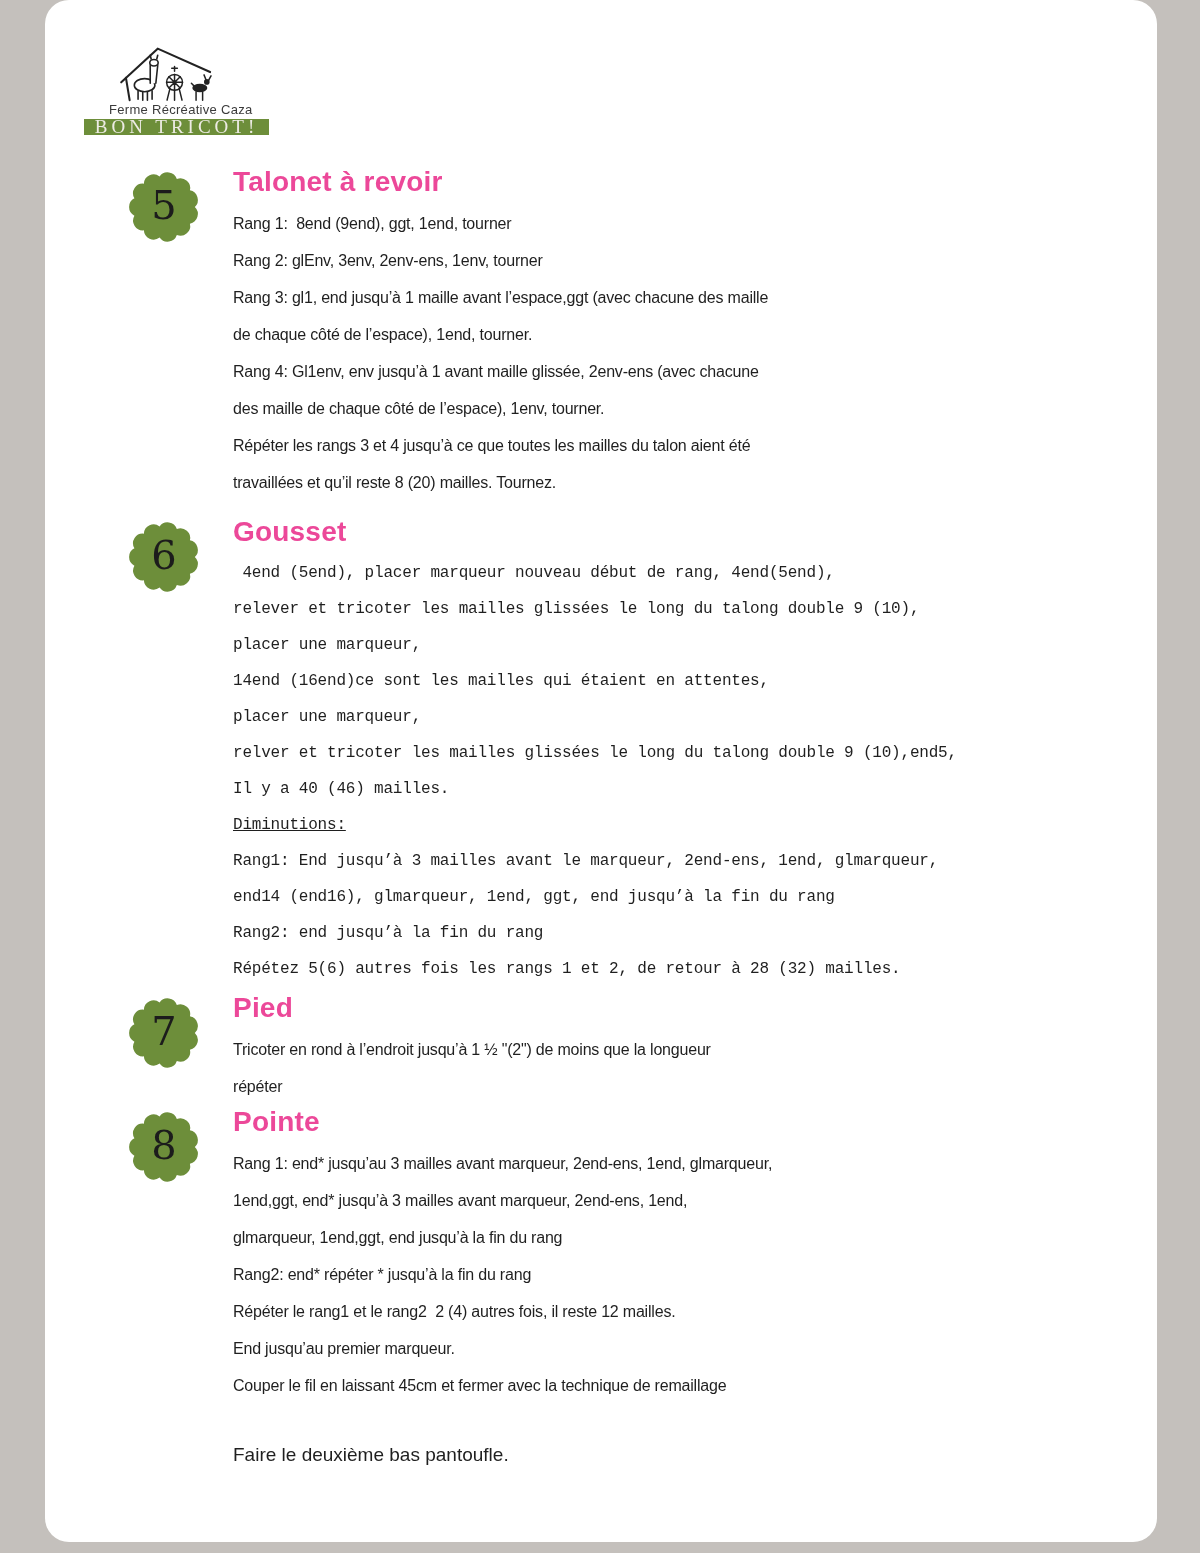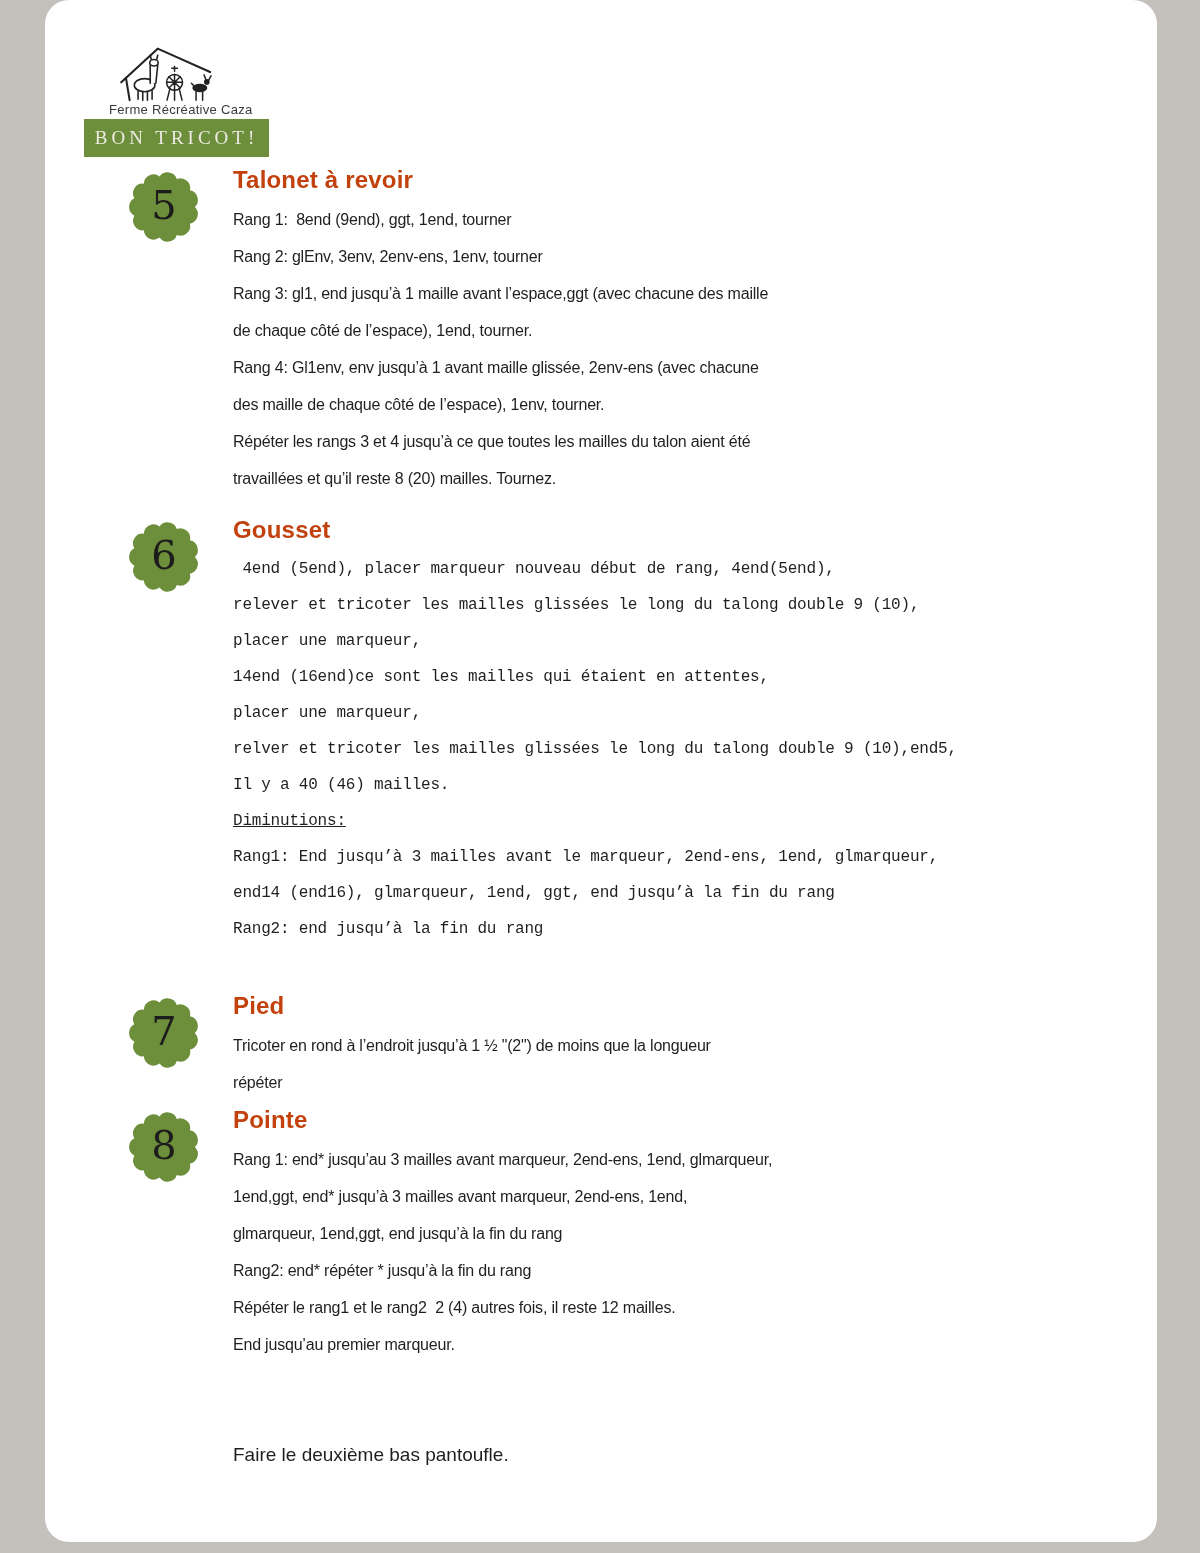--- a/index.html
+++ b/index.html
@@ -17,21 +17,21 @@
     border-radius:24px;
   }
   
   .logo-wrap{position:absolute;left:60px;top:44px;width:190px;}
   .logo-svg{display:block;margin-left:8px;width:110px;height:58px;}
   .farm-name{
     font-size:13px;color:#3b3b3b;letter-spacing:.3px;
     margin:0 0 2px 4px;white-space:pre;
   }
   .banner{
-    margin-left:-21px;width:185px;height:38px;
+    margin-left:-21px;width:185px;height:16px;
     display:flex;align-items:center;justify-content:center;
     font-family:"Liberation Serif",serif;
     font-size:19px;letter-spacing:4px;
     color:#edebe4;
   }
   
   .section{position:absolute;left:82px;width:950px;}
   .section-0{top:166px;}
   .section-1{top:516px;}
   .section-2{top:992px;}
@@ -42,21 +42,21 @@
   .badge svg{position:absolute;inset:0;width:74px;height:74px;}
   .badge-num{
     position:absolute;inset:0;
     display:flex;align-items:center;justify-content:center;
     font-family:"DejaVu Serif",serif;
     font-size:40px;color:#1c1c1c;line-height:1;
     padding-bottom:4px;
   }
   .sec-body{margin-left:106px;}
   .sec-title{
-    font-size:24px;font-weight:bold;color:#c2410c;
+    font-size:28px;font-weight:bold;color:#ec4899;
     letter-spacing:.2px;margin:0 0 7px 0;
   }
   .line{
     font-size:16px;color:#1f1f1f;line-height:37px;
     white-space:pre;letter-spacing:-0.2px;
   }
   .section-1 .line{line-height:36px;font-family:Liberation Mono, monospace;}
   .line.underline{text-decoration:underline;}
   
   .footer-line{
@@ -157,20 +157,21 @@
             <div class="line">relever et tricoter les mailles glissées le long du talong double 9 (10),</div>
             <div class="line">placer une marqueur,</div>
             <div class="line">14end (16end)ce sont les mailles qui étaient en attentes,</div>
             <div class="line">placer une marqueur,</div>
             <div class="line">relver et tricoter les mailles glissées le long du talong double 9 (10),end5,</div>
             <div class="line">Il y a 40 (46) mailles.</div>
             <div class="line underline">Diminutions:</div>
             <div class="line">Rang1: End jusqu’à 3 mailles avant le marqueur, 2end-ens, 1end, glmarqueur,</div>
             <div class="line">end14 (end16), glmarqueur, 1end, ggt, end jusqu’à la fin du rang</div>
             <div class="line">Rang2: end jusqu’à la fin du rang</div>
+            <div class="line">Répétez 5(6) autres fois les rangs 1 et 2, de retour à 28 (32) mailles.</div>
           </div>
     </div>
   </div>
 
   <div class="section section-2">
     <div class="badge">
       <svg viewBox="0 0 72 72">
         <path class="seal-path" fill="#6d8e3a" d="M66,36
           A9.5 9.5 0 0 1 61.2,52.2
           A9.5 9.5 0 0 1 48.5,63.3
@@ -215,19 +216,20 @@
     </div>
     <div class="sec-body">
       <div class="sec-title">Pointe</div>
       <div class="sec-lines">
             <div class="line">Rang 1: end* jusqu’au 3 mailles avant marqueur, 2end-ens, 1end, glmarqueur,</div>
             <div class="line">1end,ggt, end* jusqu’à 3 mailles avant marqueur, 2end-ens, 1end,</div>
             <div class="line">glmarqueur, 1end,ggt, end jusqu’à la fin du rang</div>
             <div class="line">Rang2: end* répéter * jusqu’à la fin du rang</div>
             <div class="line">Répéter le rang1 et le rang2  2 (4) autres fois, il reste 12 mailles.</div>
             <div class="line">End jusqu’au premier marqueur.</div>
+            <div class="line">Couper le fil en laissant 45cm et fermer avec la technique de remaillage</div>
           </div>
     </div>
   </div>
 </div>
 
   <div class="footer-line">Faire le deuxième bas pantoufle.</div>
 </div>
 
 </body></html>

